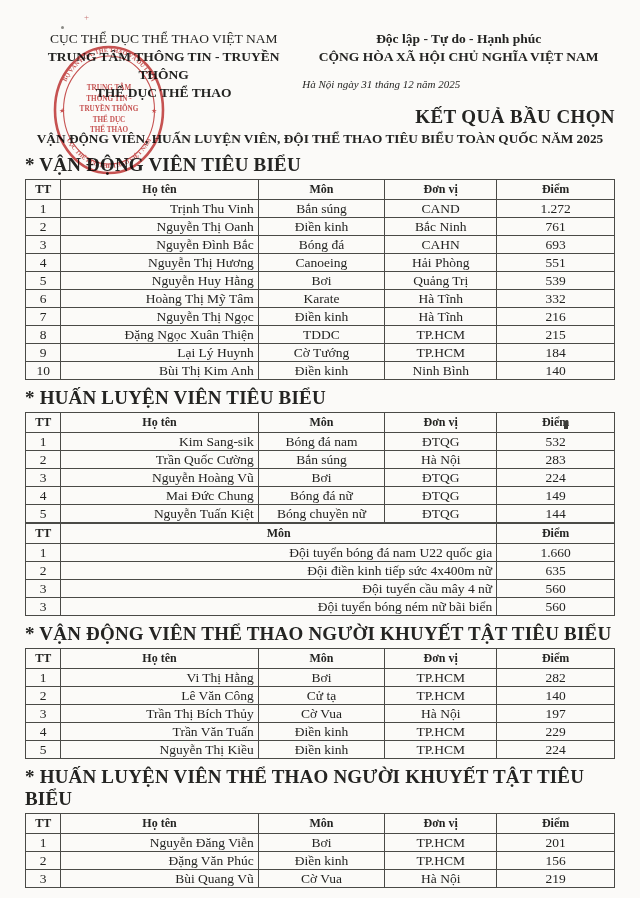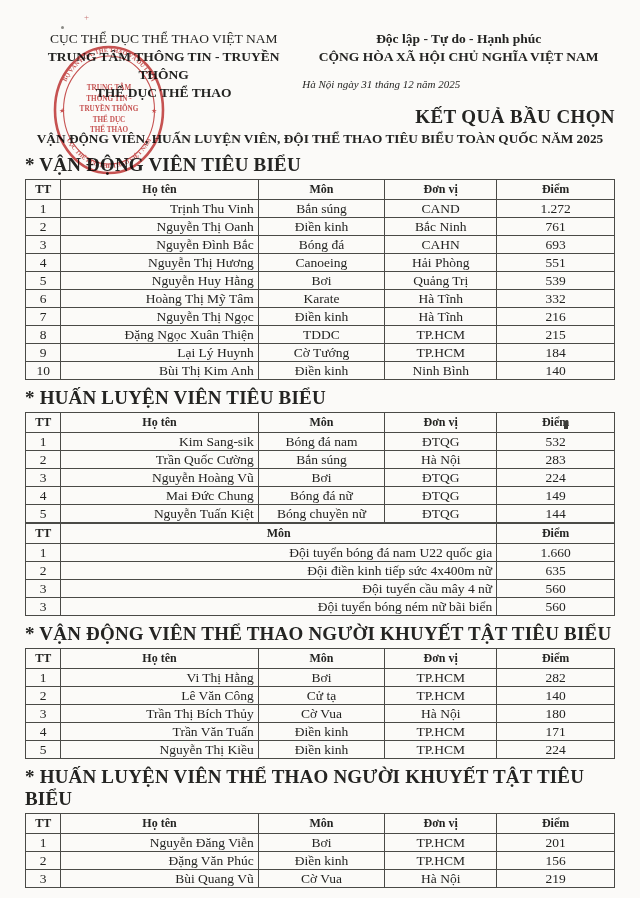--- a/index.html
+++ b/index.html
@@ -352,28 +352,28 @@
           <td>Lê Văn Công</td>
           <td>Cử tạ</td>
           <td>TP.HCM</td>
           <td>140</td>
         </tr>
         <tr>
           <td>3</td>
           <td>Trần Thị Bích Thủy</td>
           <td>Cờ Vua</td>
           <td>Hà Nội</td>
-          <td>180</td>
+          <td>197</td>
         </tr>
         <tr>
           <td>4</td>
           <td>Trần Văn Tuấn</td>
           <td>Điền kinh</td>
           <td>TP.HCM</td>
-          <td>171</td>
+          <td>229</td>
         </tr>
         <tr>
           <td>5</td>
           <td>Nguyễn Thị Kiều</td>
           <td>Điền kinh</td>
           <td>TP.HCM</td>
           <td>224</td>
         </tr>
       </tbody>
     </table>

